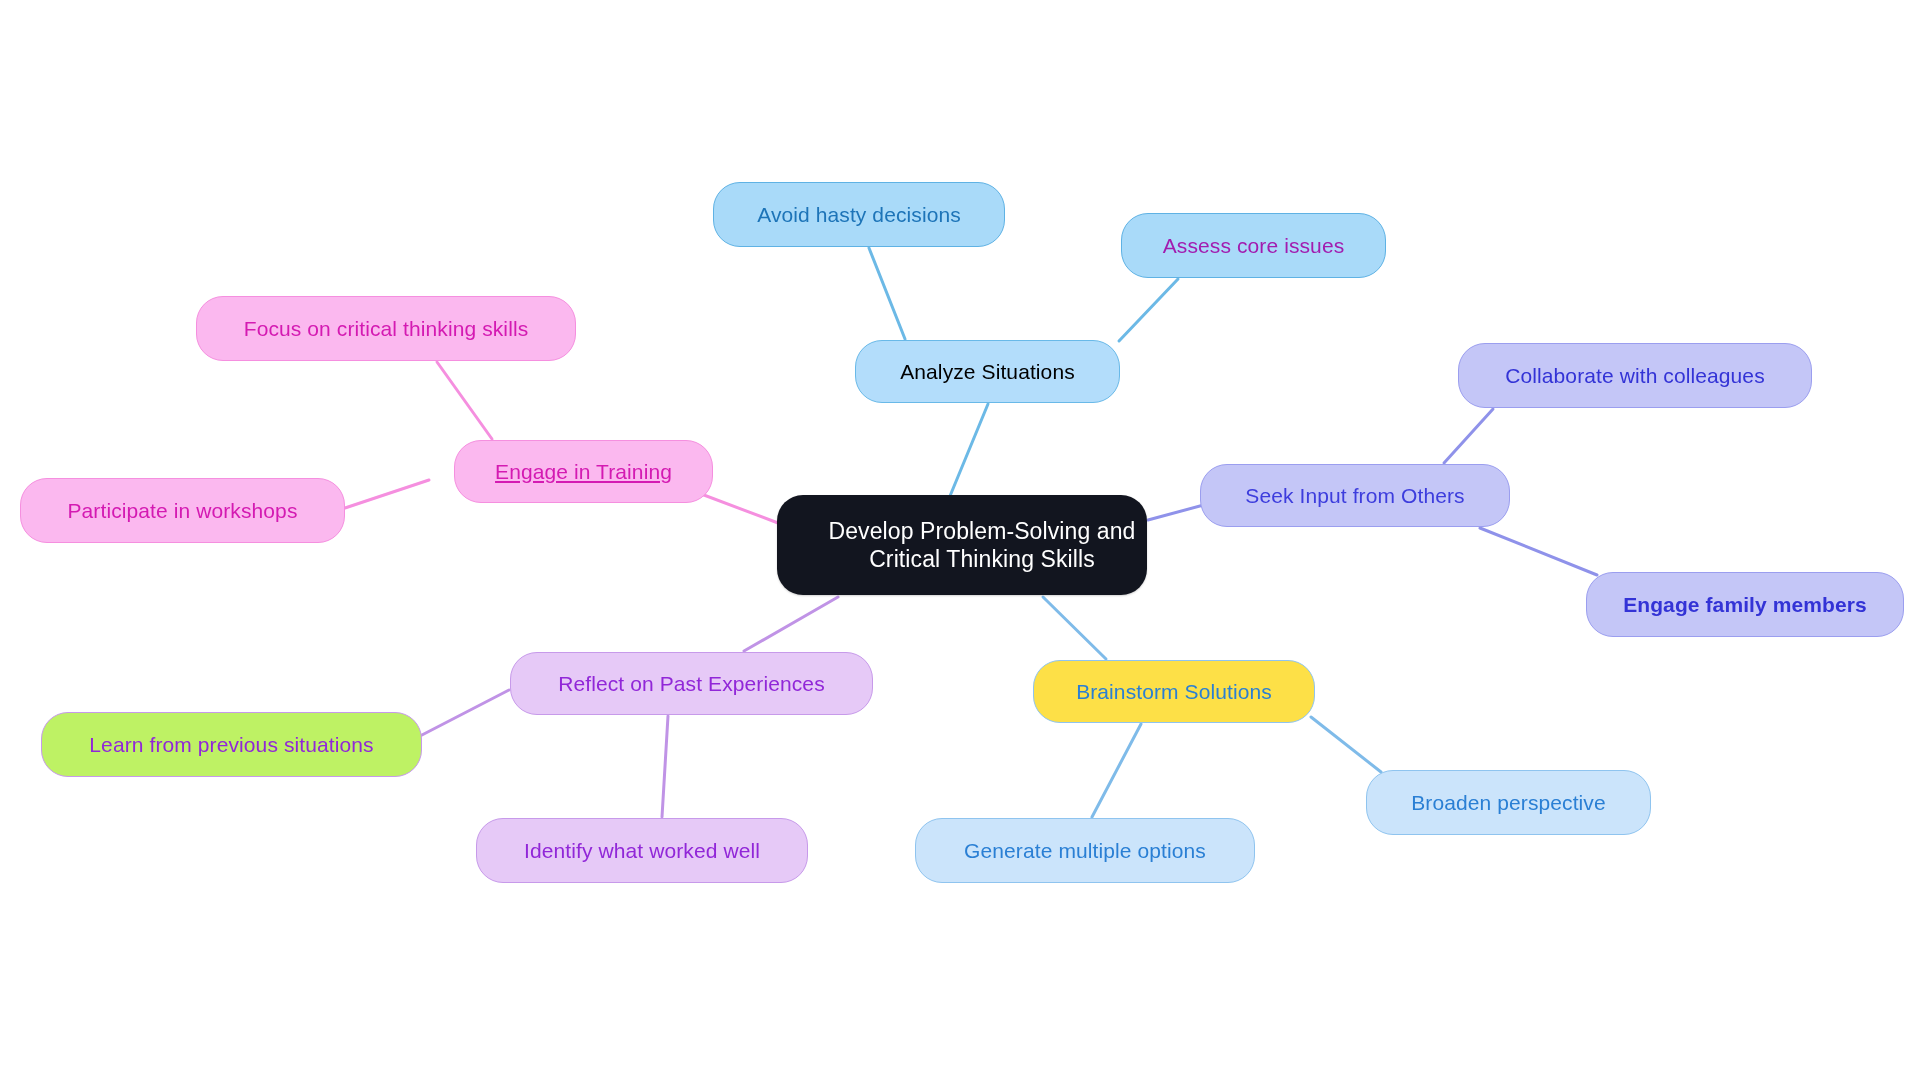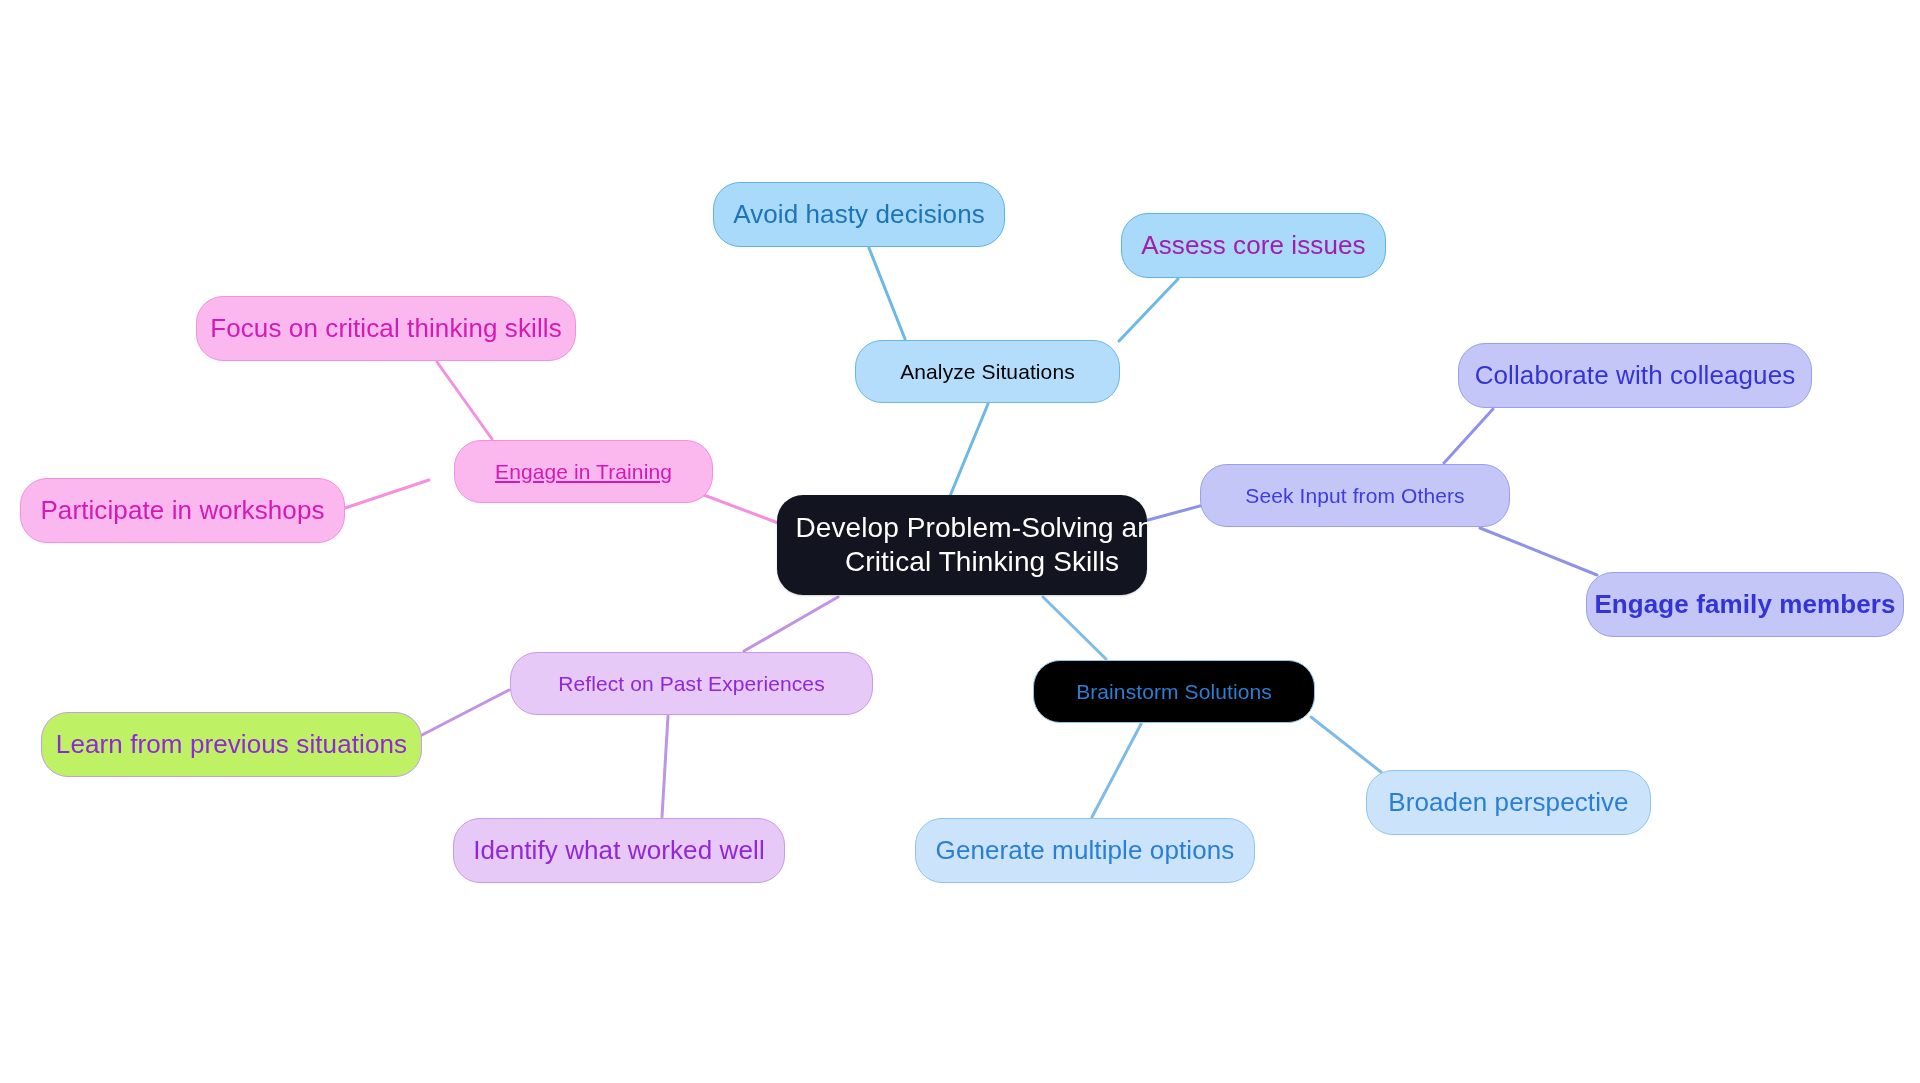--- a/index.html
+++ b/index.html
@@ -36,31 +36,31 @@
     justify-content: center;
     text-align: center;
     border-style: solid;
     border-width: 1px;
     white-space: pre;
     line-height: 1.22;
     letter-spacing: 0.1px;
   }
   .mm-node.root {
     border-width: 0;
-    font-size: 28px;
+    font-size: 23px;
     border-radius: 26px;
     box-shadow: 0 1px 2px rgba(0,0,0,0.18);
     padding-left: 40px;
   }
   .mm-node.branch {
     font-size: 21px;
     border-radius: 27px;
   }
   .mm-node.leaf {
-    font-size: 26px;
+    font-size: 21px;
     border-radius: 27px;
   }
 </style>
 </head>
 <body>
 
 <div id="mindmap-canvas" style="background: rgb(255, 255, 255);">
   <svg id="edge-layer" viewBox="0 0 1920 1083">
       <line x1="950" y1="496" x2="988" y2="404" stroke="#6cb9e6" stroke-width="3" stroke-linecap="round"></line>
       <line x1="905" y1="339" x2="869" y2="248" stroke="#6cb9e6" stroke-width="3" stroke-linecap="round"></line>
@@ -80,23 +80,23 @@
     </svg>
   <div id="node-layer">
       <div class="mm-node root" style="left: 777px; top: 495px; width: 370px; height: 100px; background: rgb(18, 21, 31); color: rgb(255, 255, 255); border-color: rgb(18, 21, 31);"><span>Develop Problem-Solving and
 Critical Thinking Skills</span></div>
       <div class="mm-node branch" style="left: 855px; top: 340px; width: 265px; height: 63px; background: rgb(179, 221, 251); color: #000000; border-color: rgb(105, 185, 232);"><span>Analyze Situations</span></div>
       <div class="mm-node leaf" style="left: 713px; top: 182px; width: 292px; height: 65px; background: rgb(169, 218, 249); color: rgb(29, 116, 184); border-color: rgb(95, 178, 228);"><span>Avoid hasty decisions</span></div>
       <div class="mm-node leaf" style="left: 1121px; top: 213px; width: 265px; height: 65px; background: rgb(169, 218, 249); color: #a21caf; border-color: rgb(95, 178, 228);"><span>Assess core issues</span></div>
       <div class="mm-node branch" style="left: 1200px; top: 464px; width: 310px; height: 63px; background: rgb(196, 198, 247); color: rgb(61, 61, 221); border-color: rgb(155, 158, 239);"><span>Seek Input from Others</span></div>
       <div class="mm-node leaf" style="left: 1458px; top: 343px; width: 354px; height: 65px; background: rgb(196, 198, 247); color: rgb(51, 51, 214); border-color: rgb(155, 158, 239);"><span>Collaborate with colleagues</span></div>
       <div class="mm-node leaf" style="left: 1586px; top: 572px; width: 318px; height: 65px; background: rgb(196, 198, 247); color: rgb(51, 51, 214); border-color: rgb(155, 158, 239); font-weight: bold;"><span>Engage family members</span></div>
-      <div class="mm-node branch" style="left: 1033px; top: 660px; width: 282px; height: 63px; background: #000000; color: rgb(42, 127, 212); border-color: rgb(143, 196, 239);"><span>Brainstorm Solutions</span></div>
+      <div class="mm-node branch" style="left: 1033px; top: 660px; width: 282px; height: 63px; background: #fde047; color: rgb(42, 127, 212); border-color: rgb(143, 196, 239);"><span>Brainstorm Solutions</span></div>
       <div class="mm-node leaf" style="left: 915px; top: 818px; width: 340px; height: 65px; background: rgb(203, 228, 251); color: rgb(42, 127, 212); border-color: rgb(143, 196, 239);"><span>Generate multiple options</span></div>
       <div class="mm-node leaf" style="left: 1366px; top: 770px; width: 285px; height: 65px; background: rgb(203, 228, 251); color: rgb(42, 127, 212); border-color: rgb(143, 196, 239);"><span>Broaden perspective</span></div>
       <div class="mm-node branch" style="left: 510px; top: 652px; width: 363px; height: 63px; background: rgb(230, 201, 247); color: rgb(145, 39, 216); border-color: rgb(199, 154, 234);"><span>Reflect on Past Experiences</span></div>
       <div class="mm-node leaf" style="left: 41px; top: 712px; width: 381px; height: 65px; background: #bef264; color: rgb(145, 39, 216); border-color: rgb(199, 154, 234);"><span>Learn from previous situations</span></div>
-      <div class="mm-node leaf" style="left: 453px; top: 818px; width: 332px; height: 65px; background: rgb(230, 201, 247); color: rgb(145, 39, 216); border-color: rgb(199, 154, 234);"><span>Identify what worked well</span></div>
+      <div class="mm-node leaf" style="left: 476px; top: 818px; width: 332px; height: 65px; background: rgb(230, 201, 247); color: rgb(145, 39, 216); border-color: rgb(199, 154, 234);"><span>Identify what worked well</span></div>
       <div class="mm-node branch" style="left: 454px; top: 440px; width: 259px; height: 63px; background: rgb(251, 184, 239); color: rgb(212, 26, 178); border-color: rgb(245, 143, 223); text-decoration: underline;"><span>Engage in Training</span></div>
       <div class="mm-node leaf" style="left: 196px; top: 296px; width: 380px; height: 65px; background: rgb(251, 184, 239); color: rgb(212, 26, 178); border-color: rgb(245, 143, 223);"><span>Focus on critical thinking skills</span></div>
       <div class="mm-node leaf" style="left: 20px; top: 478px; width: 325px; height: 65px; background: rgb(251, 184, 239); color: rgb(212, 26, 178); border-color: rgb(245, 143, 223);"><span>Participate in workshops</span></div>
     </div>
 </div>
 
 </body></html>

